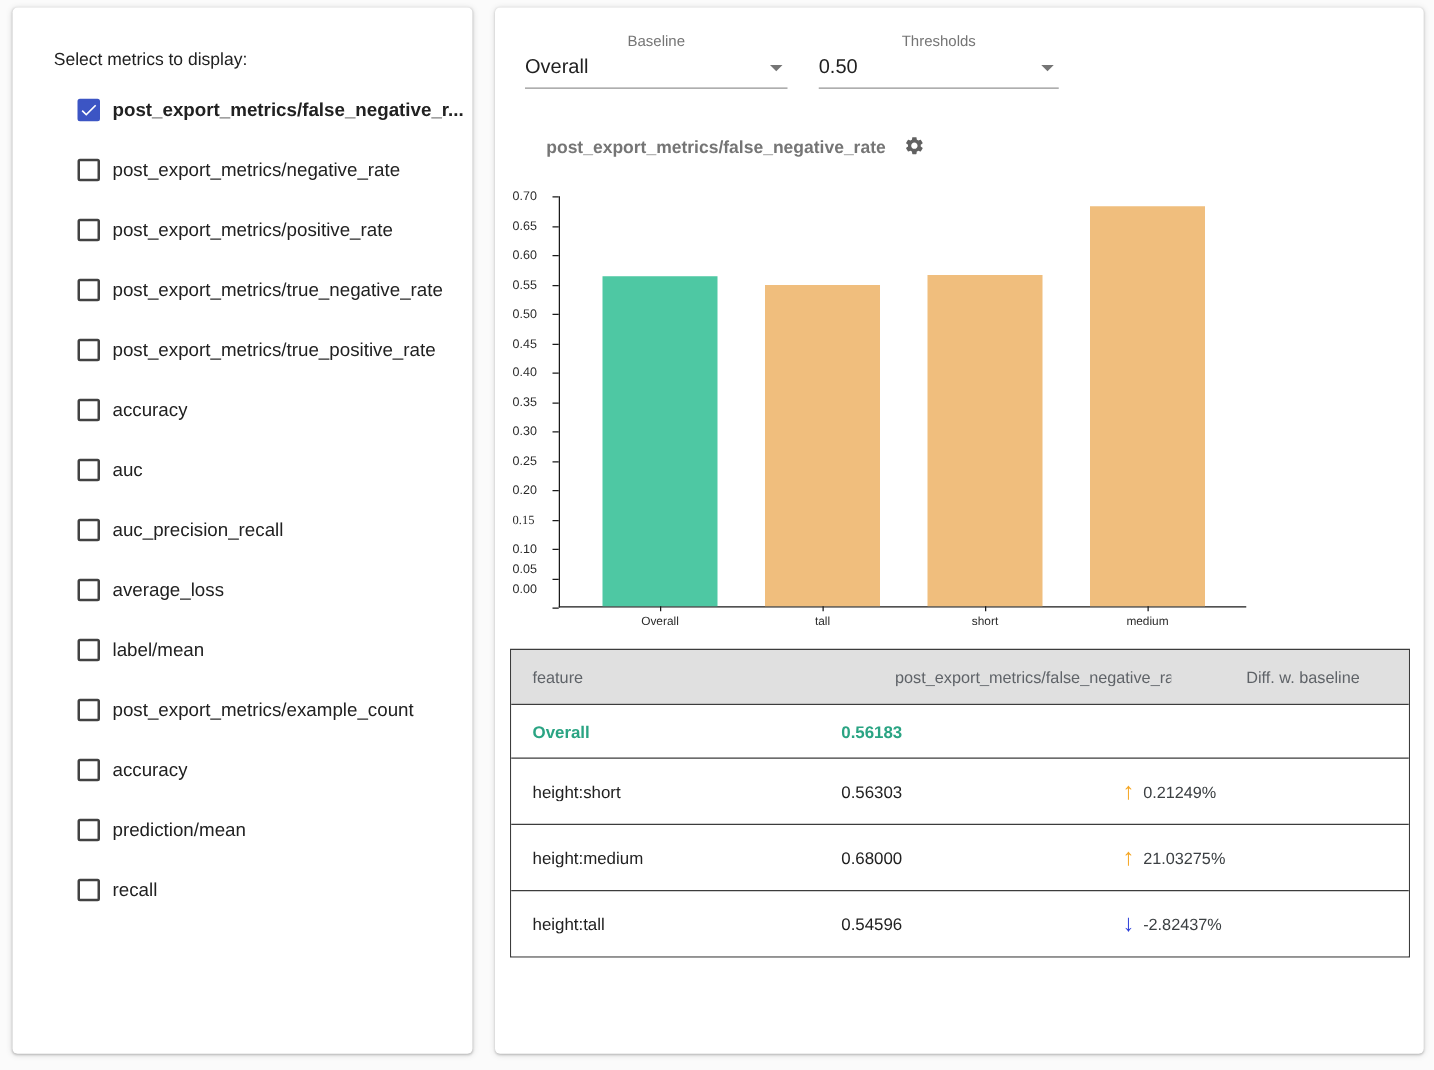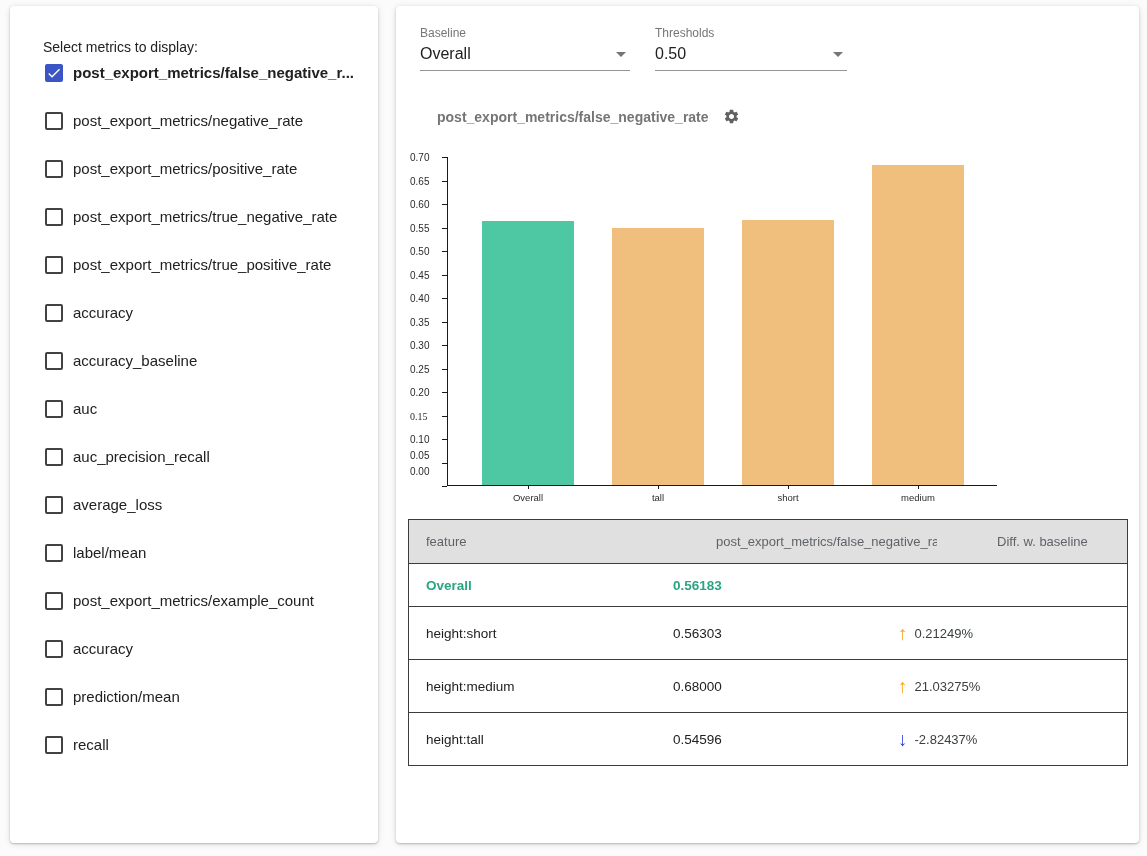--- a/index.html
+++ b/index.html
@@ -6,32 +6,32 @@
   html,body { width:1147px; height:856px; background:#fbfbfb; font-family:"Liberation Sans", sans-serif; overflow:hidden; position:relative; }
 
   .card { position:absolute; background:#fff; border-radius:4px;
           box-shadow:0 1px 2px rgba(0,0,0,.22), 0 1px 6px rgba(0,0,0,.12); }
   #left-card  { left:10px;  top:6px; width:368px; height:837px; }
   #right-card { left:396px; top:6px; width:743px; height:837px; }
 
   
   #sidebar-title { position:absolute; left:33px; top:33px; font-size:14px; color:#212121; }
   #metric-list { position:absolute; left:0; top:58px; width:100%; }
-  .mi { height:48px; display:flex; align-items:flex-start; padding-left:35px; cursor:pointer; }
+  .mi { height:48px; display:flex; align-items:center; padding-left:52px; cursor:pointer; }
   .cb { width:18px; height:18px; border:2px solid #424242; border-radius:2px; flex:0 0 18px; position:relative; }
   .mi.checked .cb { border-color:#3C55C4; background:#3C55C4; }
   .cb svg { position:absolute; left:-1px; top:-1px; width:16px; height:16px; fill:#fff; }
   .mi .lbl { margin-left:10px; font-size:15px; color:#212121; white-space:nowrap; overflow:hidden; max-width:300px; }
   .mi.checked .lbl { font-weight:700; }
 
   
   .selgroup { position:absolute; cursor:pointer; }
   #baseline-select   { left:24px;  top:20px; width:210px; }
   #thresholds-select { left:259px; top:20px; width:192px; }
-  .selgroup .slabel { font-size:12px; color:#757575; }
+  .selgroup .slabel { font-size:12px; color:#757575;text-align:center; }
   .selgroup .svalue { font-size:16px; color:#212121; padding:5px 0 7px 0; border-bottom:1px solid #949494; position:relative; }
   .selgroup .arrow { position:absolute; right:4px; top:12px; width:0; height:0;
                      border-left:5px solid transparent; border-right:5px solid transparent; border-top:5px solid #757575; }
 
   
   #chart-title-row { position:absolute; left:41px; top:102px; display:flex; align-items:center; }
   #chart-title { font-size:14px; font-weight:700; color:#757575; }
   #gear { margin-left:14px; width:17px; height:17px; fill:#616161; cursor:pointer; }
 
   
@@ -85,24 +85,20 @@
         <span class="cb"></span>
         <span class="lbl">post_export_metrics/true_negative_rate</span>
       </div>
       <div class="mi">
         <span class="cb"></span>
         <span class="lbl">post_export_metrics/true_positive_rate</span>
       </div>
       <div class="mi">
         <span class="cb"></span>
         <span class="lbl">accuracy</span>
-      </div>
-      <div class="mi">
-        <span class="cb"></span>
-        <span class="lbl">accuracy_baseline</span>
       </div>
       <div class="mi">
         <span class="cb"></span>
         <span class="lbl">auc</span>
       </div>
       <div class="mi">
         <span class="cb"></span>
         <span class="lbl">auc_precision_recall</span>
       </div>
       <div class="mi">

